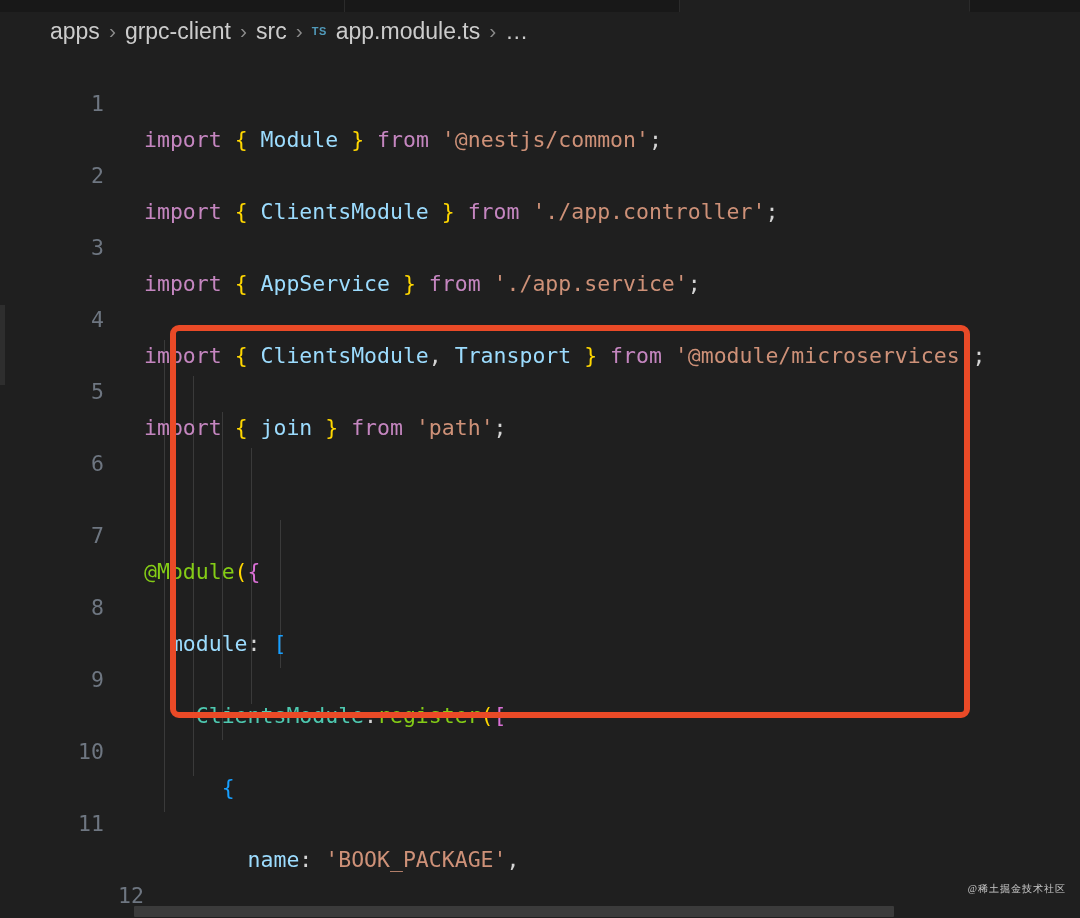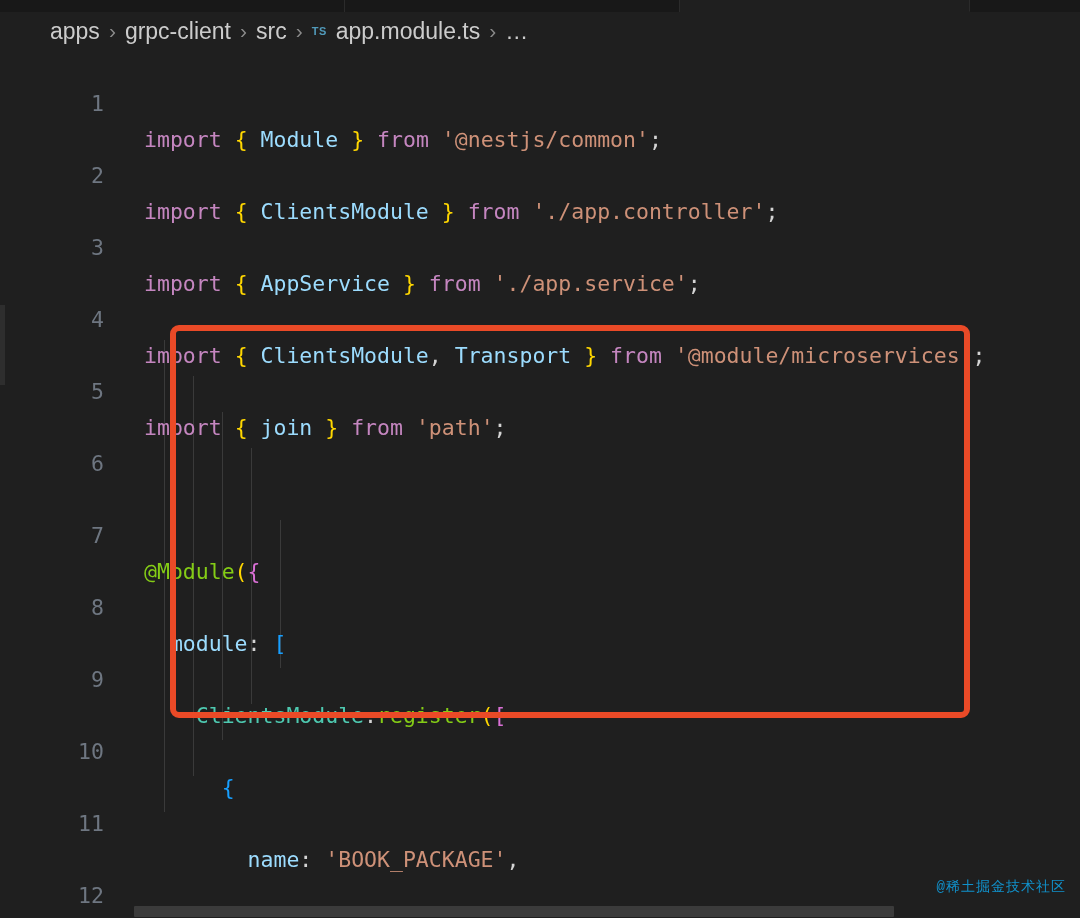--- a/index.html
+++ b/index.html
@@ -166,23 +166,23 @@
     width: 760px;
     background: #3b3b3b;
     border-radius: 1px;
   }
 
   
   .watermark {
     position: absolute;
     right: 14px;
     bottom: 22px;
-    font-family: Liberation Mono, monospace;
-    font-size: 14px;
-    color: #0ea5e9;
+    font-family: Liberation Serif, serif;
+    font-size: 10px;
+    color: #e5e5e5;
     letter-spacing: 1px;
     opacity: .85;
   }
 </style>
 </head>
 <body>
 
 <div id="app">
 
   <div class="tabstrip">
@@ -265,21 +265,21 @@
       <div class="row" style="top:324px;">
         <span class="lnum">10</span>
         <span class="ltext">      <span class="br-b">{</span></span>
       </div>
 
       <div class="row" style="top:360px;">
         <span class="lnum">11</span>
         <span class="ltext">        <span class="prop">name</span><span class="punct">:</span> <span class="str">'BOOK_PACKAGE'</span><span class="punct">,</span></span>
       </div>
 
-      <div class="row" style="top:396px;">
+      <div class="row" style="top:396px;margin-left:40px;">
         <span class="lnum">12</span>
         <span class="ltext">         </span>
       </div>
 
       <div class="row" style="top:432px;">
         
         
       </div>
 
     </div>

